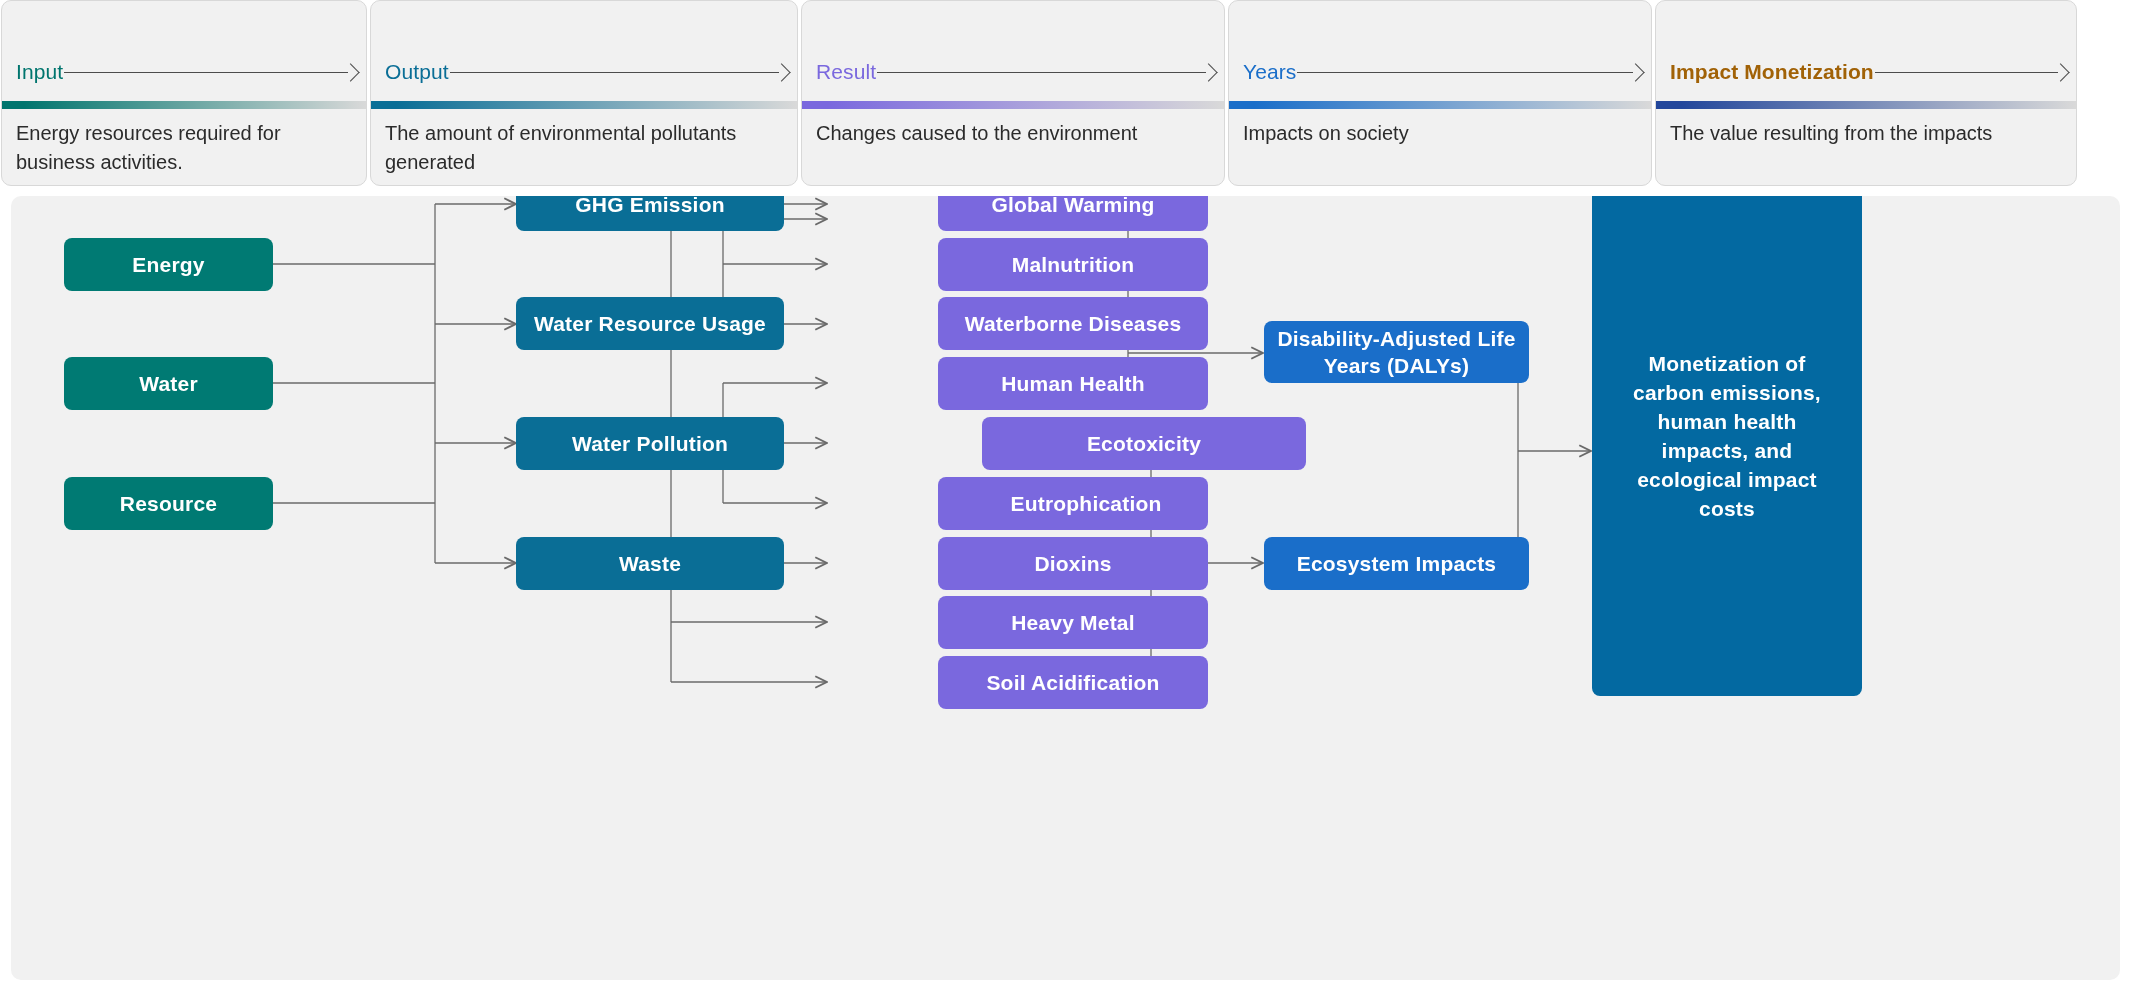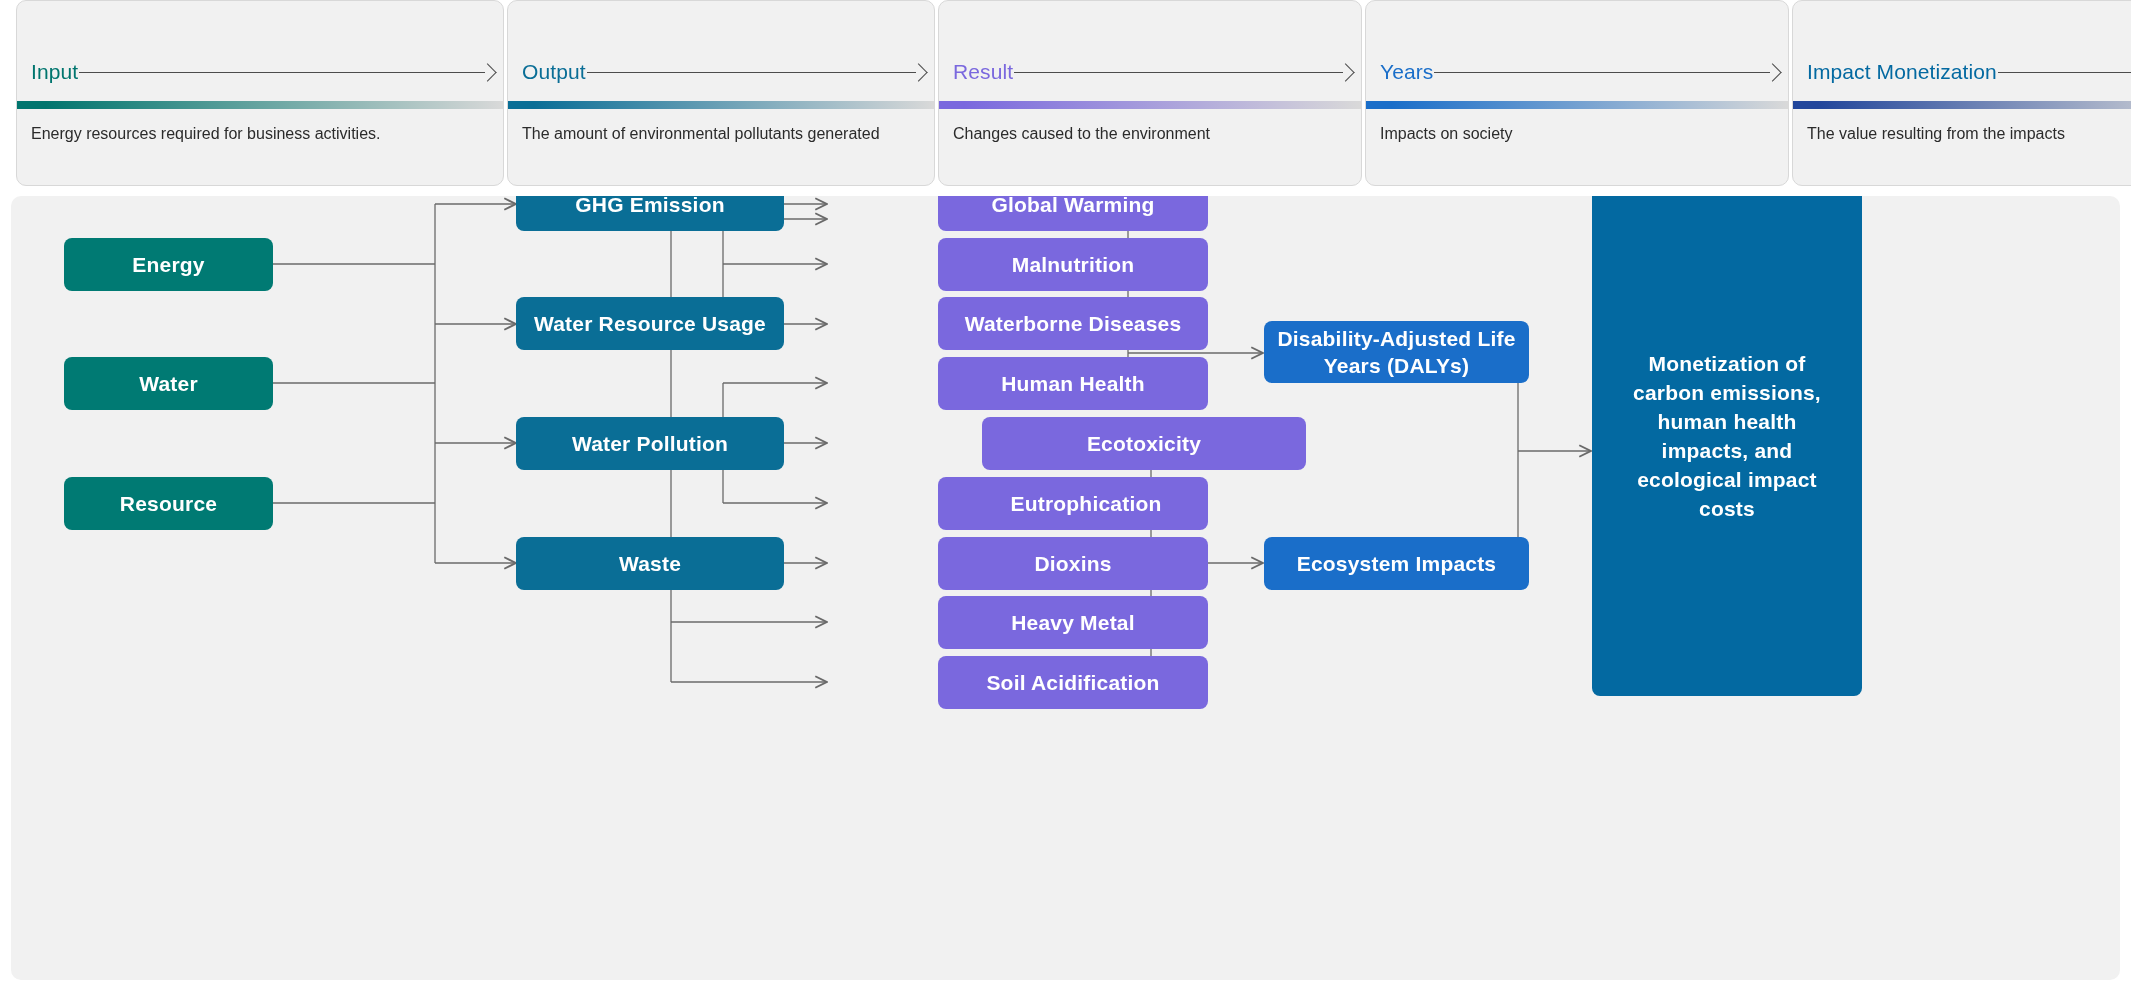--- a/index.html
+++ b/index.html
@@ -19,21 +19,21 @@
   .stage-card{
     position:relative;
     background:#f1f1f1;
     border:1px solid #d8d8d8;
     border-radius:10px;
     box-sizing:border-box;
     height:186px;
     overflow:hidden;
     flex:0 0 auto;
   }
-  .stage-card.c0{width:488px;margin-left:16px;}
+  .stage-card.c0{width:366px;margin-left:1px;}
   .stage-card.c1{width:428px;margin-left:3px;text-decoration:underline;}
   .stage-card.c2{width:424px;margin-left:3px;}
   .stage-card.c3{width:424px;margin-left:3px;}
   .stage-card.c4{width:422px;margin-left:3px;margin-right:11px;}
 
   .stage-head{
     position:absolute;left:14px;right:8px;top:58px;height:26px;
     display:flex;align-items:center;
   }
   .stage-title{
@@ -54,21 +54,21 @@
   .stage-arrow:after{
     content:"";position:absolute;right:1px;top:1px;width:12px;height:12px;
     border-top:1px solid #4c4c4c;border-right:1px solid #4c4c4c;
     transform:rotate(45deg);
   }
   .stage-bar{
     position:absolute;left:0;right:0;top:100px;height:8px;
   }
   .stage-desc{
     position:absolute;left:14px;right:10px;top:118px;
-    font-size:16px;color:#2b2b2b;line-height:29px;
+    font-size:20px;color:#2b2b2b;line-height:29px;
   }
 
   
   #canvas{
     position:absolute;left:11px;top:196px;width:2109px;height:784px;
     background:#f1f1f1;border-radius:10px;
     overflow:hidden;
   }
   #edges{position:absolute;left:0;top:0;width:2109px;height:784px;}
 
@@ -133,21 +133,21 @@
       <div class="stage-head">
         <span class="stage-title" style="color: rgb(26, 110, 201);">Years</span>
         <span class="stage-arrow"></span>
       </div>
       <div class="stage-bar" style="background: linear-gradient(90deg, rgb(26, 110, 201) 0%, rgb(26, 110, 201) 6%, rgba(0, 0, 0, 0) 100%), rgb(217, 217, 217);"></div>
       <div class="stage-desc">Impacts on society</div>
     </div>
 
     <div class="stage-card c4">
       <div class="stage-head">
-        <span class="stage-title" style="color: #0369a1;">Impact Monetization</span>
+        <span class="stage-title" style="color: #a16207; font-weight: bold;">Impact Monetization</span>
         <span class="stage-arrow"></span>
       </div>
       <div class="stage-bar" style="background: linear-gradient(90deg, rgb(34, 70, 155) 0%, rgb(34, 70, 155) 6%, rgba(0, 0, 0, 0) 100%), rgb(217, 217, 217);"></div>
       <div class="stage-desc">The value resulting from the impacts</div>
     </div>
 
   </div>
 
   <div id="canvas">
 

